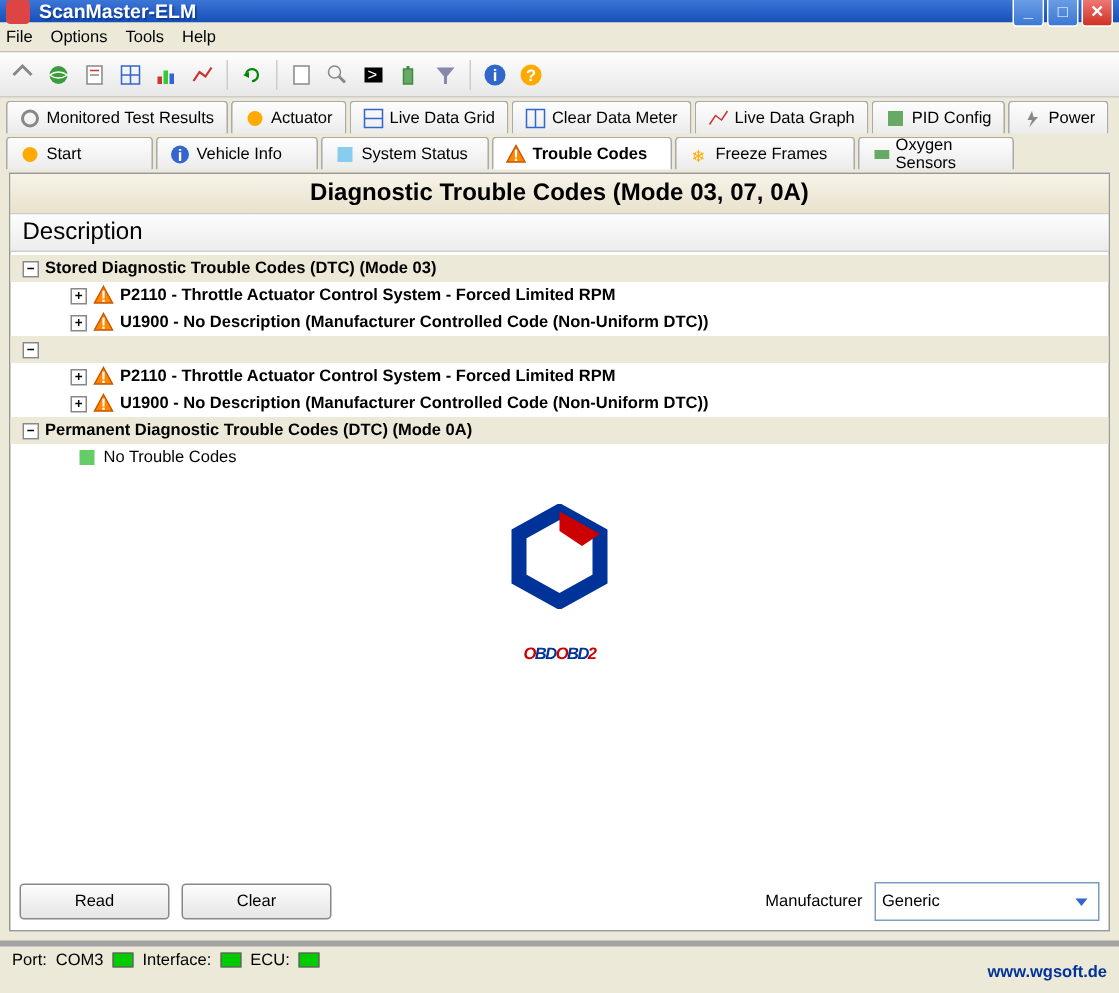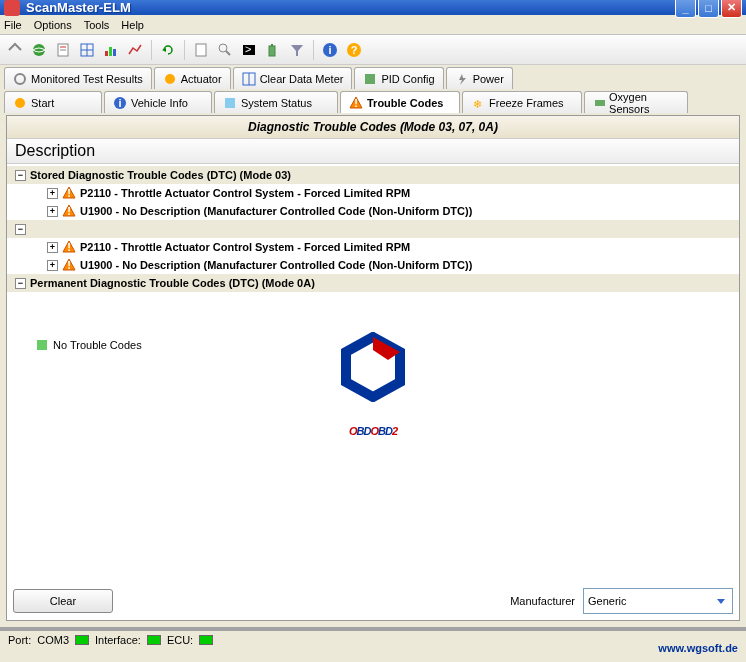--- a/index.html
+++ b/index.html
@@ -16,27 +16,27 @@
 .menubar span { cursor: default; }
 .toolbar { height: 30px; background: linear-gradient(to bottom,#fdfdfd,#e8e8e8); border-bottom: 1px solid #ccc; display: flex; align-items: center; padding: 0 4px; gap: 2px; }
 .tool-btn { width: 22px; height: 22px; display: flex; align-items: center; justify-content: center; border-radius: 2px; }
 .tool-sep { width: 1px; height: 20px; background: #ccc; margin: 0 3px; }
 .tabs-wrap { padding: 2px 4px 0 4px; }
 .tab-row { display: flex; gap: 2px; margin-bottom: 2px; }
 .tab { flex: 0 0 auto; height: 22px; padding: 0 8px; background: linear-gradient(to bottom,#fdfdfd,#ececec); border: 1px solid #aaa; border-bottom: none; border-radius: 3px 3px 0 0; display: flex; align-items: center; gap: 4px; cursor: default; }
 .tab.active { background: #fff; font-weight: bold; position: relative; z-index: 2; }
 .tab-icon { width: 14px; height: 14px; }
 .content-panel { margin: 0 6px 6px 6px; border: 1px solid #999; background: #fff; height: 506px; position: relative; }
-.panel-header { background: linear-gradient(to bottom,#f7f3e9,#e8e2cc); text-align: center; font-weight: bold; padding: 4px 0; border-bottom: 1px solid #ccc; font-size: 12px; font-style: italic; }
+.panel-header { background: linear-gradient(to bottom,#f7f3e9,#e8e2cc); text-align: center; font-weight: bold; padding: 4px 0; border-bottom: 1px solid #ccc; font-size: 16px; }
 .col-header { background: linear-gradient(to bottom,#fdfdfd,#ececec); border-bottom: 1px solid #ccc; padding: 3px 8px; font-size: 16px; }
 .tree { padding: 2px 0; position: relative; }
 .tree-row { display: flex; align-items: center; height: 18px; padding-left: 8px; gap: 4px; }
 .tree-row.group { background: #ece9d8; font-weight: bold; }
 .tree-row.item { padding-left: 40px; font-weight: bold; }
-.tree-row.empty { padding-left: 28px; margin-top: 44px; }
+.tree-row.empty { padding-left: 44px; }
 .expander { width: 11px; height: 11px; border: 1px solid #888; background: #fff; font-size: 9px; line-height: 9px; text-align: center; cursor: pointer; }
 .warn-icon { width: 14px; height: 14px; }
 .watermark { position: absolute; top: 168px; left: 50%; transform: translateX(-50%); text-align: center; pointer-events: none; }
 .watermark-hex { width: 70px; height: 70px; margin: 0 auto 4px auto; position: relative; }
 .watermark-text { font-size: 32px; font-weight: 900; font-style: italic; letter-spacing: -1px; }
 .wm-o { color: #cc0000; } .wm-b { color: #003399; } .wm-d { color: #003399; } .wm-2 { color: #cc0000; }
 .bottom-bar { position: absolute; bottom: 6px; left: 6px; right: 6px; display: flex; align-items: center; gap: 8px; }
 .btn { width: 100px; height: 24px; background: linear-gradient(to bottom,#fdfdfd,#e5e5e5); border: 1px solid #888; border-radius: 3px; cursor: pointer; }
 .mfr-label { margin-left: auto; }
 .mfr-select { width: 150px; height: 20px; border: 1px solid #7b9ebd; background: #fff; padding: 12px 4px; }
@@ -164,23 +164,36 @@
       </div>
     <div class="tab">
         <svg class="tab-icon">
           <circle cx="7" cy="7" r="5" fill="#fa0"></circle>
         </svg>
         <span>Actuator</span>
       </div>
     <div class="tab">
         <svg class="tab-icon">
           <rect x="1" y="1" width="12" height="12" fill="none" stroke="#36c"></rect>
+          <line x1="1" y1="7" x2="13" y2="7" stroke="#36c"></line>
+        </svg>
+        <span>Live Data Grid</span>
+      </div>
+    <div class="tab">
+        <svg class="tab-icon">
+          <rect x="1" y="1" width="12" height="12" fill="none" stroke="#36c"></rect>
           <line x1="7" y1="1" x2="7" y2="13" stroke="#36c"></line>
         </svg>
         <span>Clear Data Meter</span>
+      </div>
+    <div class="tab">
+        <svg class="tab-icon">
+          <polyline points="1,11 5,5 9,8 13,2" stroke="#c33" fill="none"></polyline>
+        </svg>
+        <span>Live Data Graph</span>
       </div>
     <div class="tab">
         <svg class="tab-icon">
           <rect x="2" y="2" width="10" height="10" fill="#6a6"></rect>
         </svg>
         <span>PID Config</span>
       </div>
     <div class="tab">
         <svg class="tab-icon">
           <path d="M7 2 L4 8 L7 8 L5 13 L11 6 L8 6 Z" fill="#888"></path>
@@ -195,21 +208,21 @@
         </svg>
         <span>Start</span>
       </div>
     <div class="tab" style="width:108px">
         <svg class="tab-icon">
           <circle cx="7" cy="7" r="6" fill="#36c"></circle>
           <text x="7" y="11" fill="#fff" font-size="10" font-weight="bold" text-anchor="middle">i</text>
         </svg>
         <span>Vehicle Info</span>
       </div>
-    <div class="tab" style="width:124px">
+    <div class="tab" style="width:112px">
         <svg class="tab-icon">
           <rect x="2" y="2" width="10" height="10" fill="#8ce"></rect>
         </svg>
         <span>System Status</span>
       </div>
     <div class="tab active" style="width:120px">
         <svg class="tab-icon">
           <polygon points="7,1 13,12 1,12" fill="#f80" stroke="#c50"></polygon>
           <text x="7" y="11" fill="#fff" font-size="9" font-weight="bold" text-anchor="middle">!</text>
         </svg>
@@ -289,20 +302,21 @@
         <svg width="70" height="70">
             <polygon points="35,5 62,20 62,50 35,65 8,50 8,20" fill="none" stroke="#003399" stroke-width="10"></polygon>
             <polygon points="35,5 62,20 50,28 35,18" fill="#cc0000"></polygon>
           </svg>
       </div>
       <div class="watermark-text"><span class="wm-o">O</span><span class="wm-b">B</span><span class="wm-d">D</span><span class="wm-o">O</span><span class="wm-b">B</span><span class="wm-d">D</span><span class="wm-2">2</span></div>
     </div>
   </div>
 
   <div class="bottom-bar">
+    <button class="btn">Read</button>
     <button class="btn">Clear</button>
     <span class="mfr-label">Manufacturer</span>
     <div class="mfr-select" style="display:flex;align-items:center;justify-content:space-between">
       <span>Generic</span>
       <svg width="14" height="14">
           <polygon points="3,5 11,5 7,10" fill="#36c"></polygon>
         </svg>
     </div>
   </div>
 </div>

